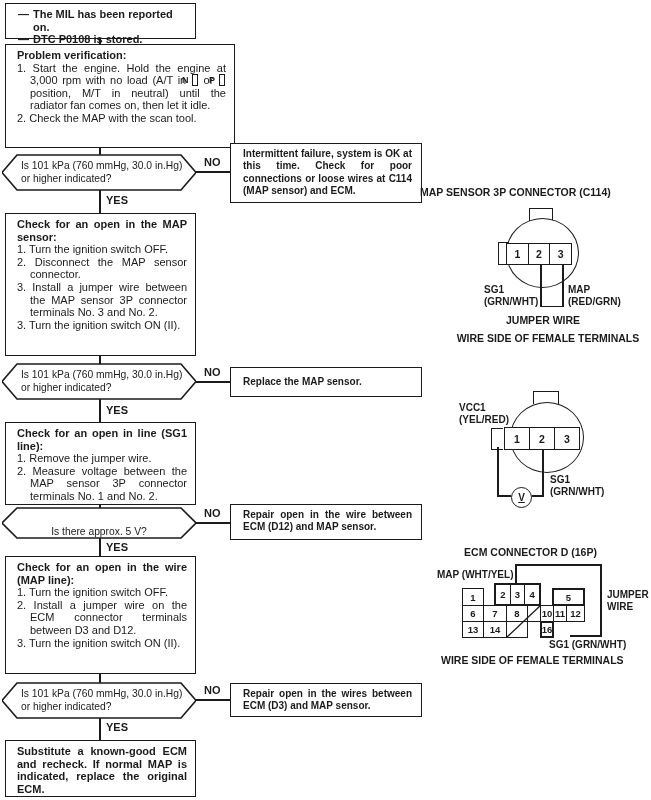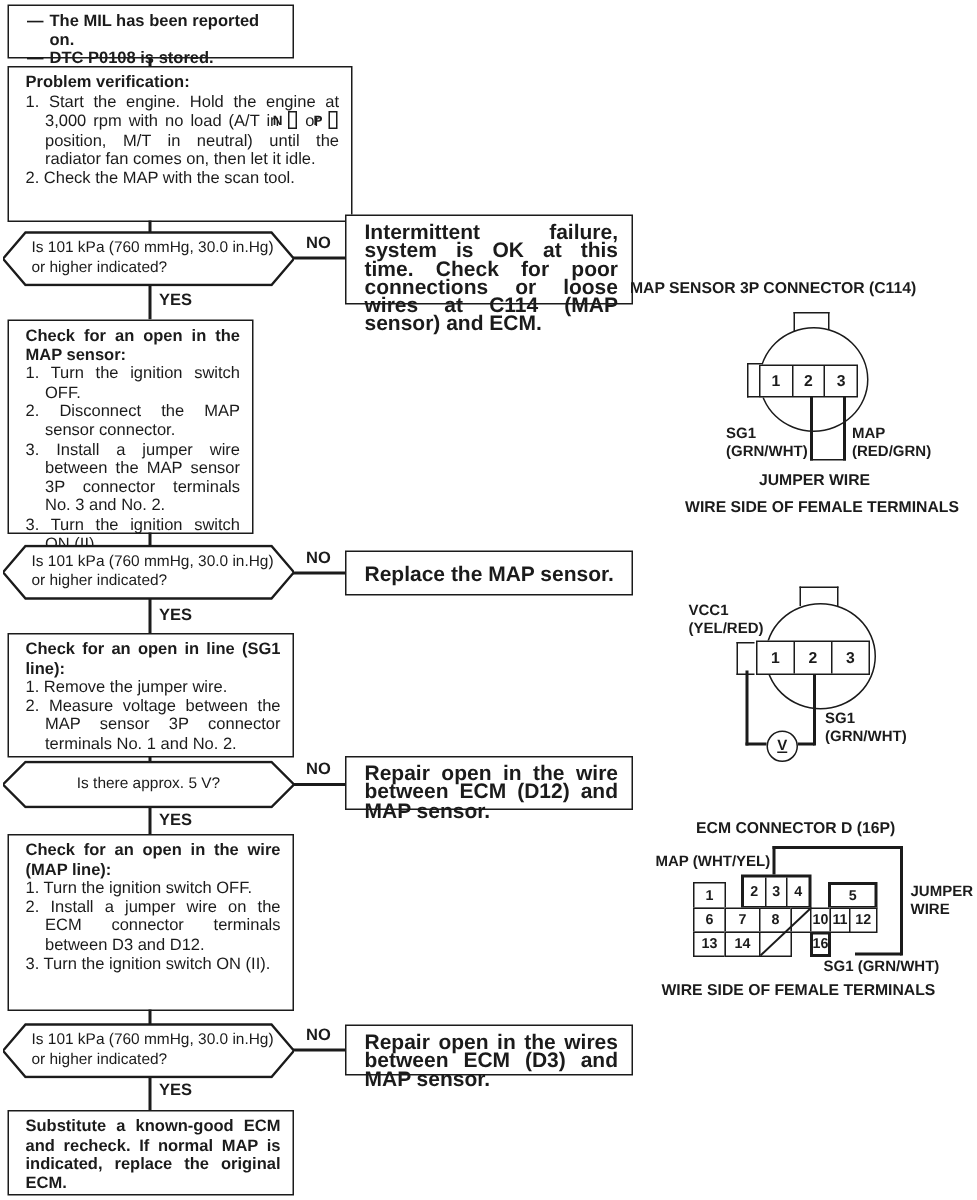--- a/index.html
+++ b/index.html
@@ -11,30 +11,30 @@
   .pbox{position:absolute;border:1.7px solid var(--ink);background:#fff;box-sizing:border-box;
         font-size:11px;line-height:12.6px;}
   .pbox .inner{padding:4px 8px 0 11px;}
   .btitle{font-weight:bold;text-align:justify;}
   .li{padding-left:13px;text-indent:-13px;text-align:justify;}
   .nrow{display:flex;font-weight:bold;}
   .dash{width:15px;flex:none;}
   .boldtxt{font-weight:bold;}
   
   .nbox{position:absolute;border:1.7px solid var(--ink);background:#fff;box-sizing:border-box;
-        font-size:14px;line-height:12.3px;font-weight:bold;}
+        font-size:10px;line-height:12.3px;font-weight:bold;}
   .nbox .inner{padding:4px 9px 0 12px;text-align:justify;}
   .nbox.single{display:flex;align-items:center;}
   .nbox.single .inner{padding:0 9px 0 12px;text-align:left;}
   
   .dec{position:absolute;}
   .dec svg{position:absolute;left:0;top:0;width:100%;height:100%;}
   .dec .dq{position:relative;height:100%;display:flex;flex-direction:column;justify-content:center;
            padding-left:19px;font-size:10.3px;line-height:12.8px;white-space:nowrap;}
-  .dec.center .dq{padding-left:0;align-items:center;}
+  .dec.center .dq{padding-left:0;align-items:center;justify-content:flex-end;}
   .ylbl,.nlbl{position:absolute;font-size:11px;font-weight:bold;}
   
   .dtitle{position:absolute;font-size:10.5px;font-weight:bold;white-space:nowrap;}
   .ctr{text-align:center;}
   .circle{position:absolute;border:1.8px solid var(--ink);border-radius:50%;background:#fff;box-sizing:border-box;}
   .tab{position:absolute;background:#fff;border:1.8px solid var(--ink);box-sizing:border-box;}
   .tab.t{border-bottom:none;}
   .tab.l{border-right:none;}
   .strip{position:absolute;display:flex;border:1.8px solid var(--ink);background:#fff;box-sizing:border-box;}
   .strip>div{flex:1;display:flex;align-items:center;justify-content:center;font-size:10.5px;font-weight:bold;}
@@ -93,21 +93,21 @@
     </div>
   </div>
   <div class="ln" style="left:195px;top:171px;width:35px;height:1.6px"></div>
   <div class="nlbl" style="left:204px;top:156px">NO</div>
   <div class="nbox" style="left:230px;top:143px;width:192px;height:60px">
     <div class="inner">Intermittent failure, system is OK at this time. Check for poor connections or loose wires at C114 (MAP sensor) and ECM.</div>
   </div>
   <div class="ln" style="left:99px;top:190px;width:1.6px;height:23px"></div>
   <div class="ylbl" style="left:106px;top:194px">YES</div>
 
-  <div class="pbox" style="left:5px;top:213px;width:164px;height:143px">
+  <div class="pbox" style="left:5px;top:213px;width:191px;height:143px">
     <div class="inner">
       <div class="btitle">Check for an open in the MAP sensor:</div>
       <div class="li">1. Turn the ignition switch OFF.</div>
       <div class="li">2. Disconnect the MAP sensor connector.</div>
       <div class="li">3. Install a jumper wire between the MAP sensor 3P connector terminals No. 3 and No. 2.</div>
       <div class="li">3. Turn the ignition switch ON (II).</div>
     </div>
   </div>
 
   <div class="ln" style="left:99px;top:355px;width:1.6px;height:9px"></div>

